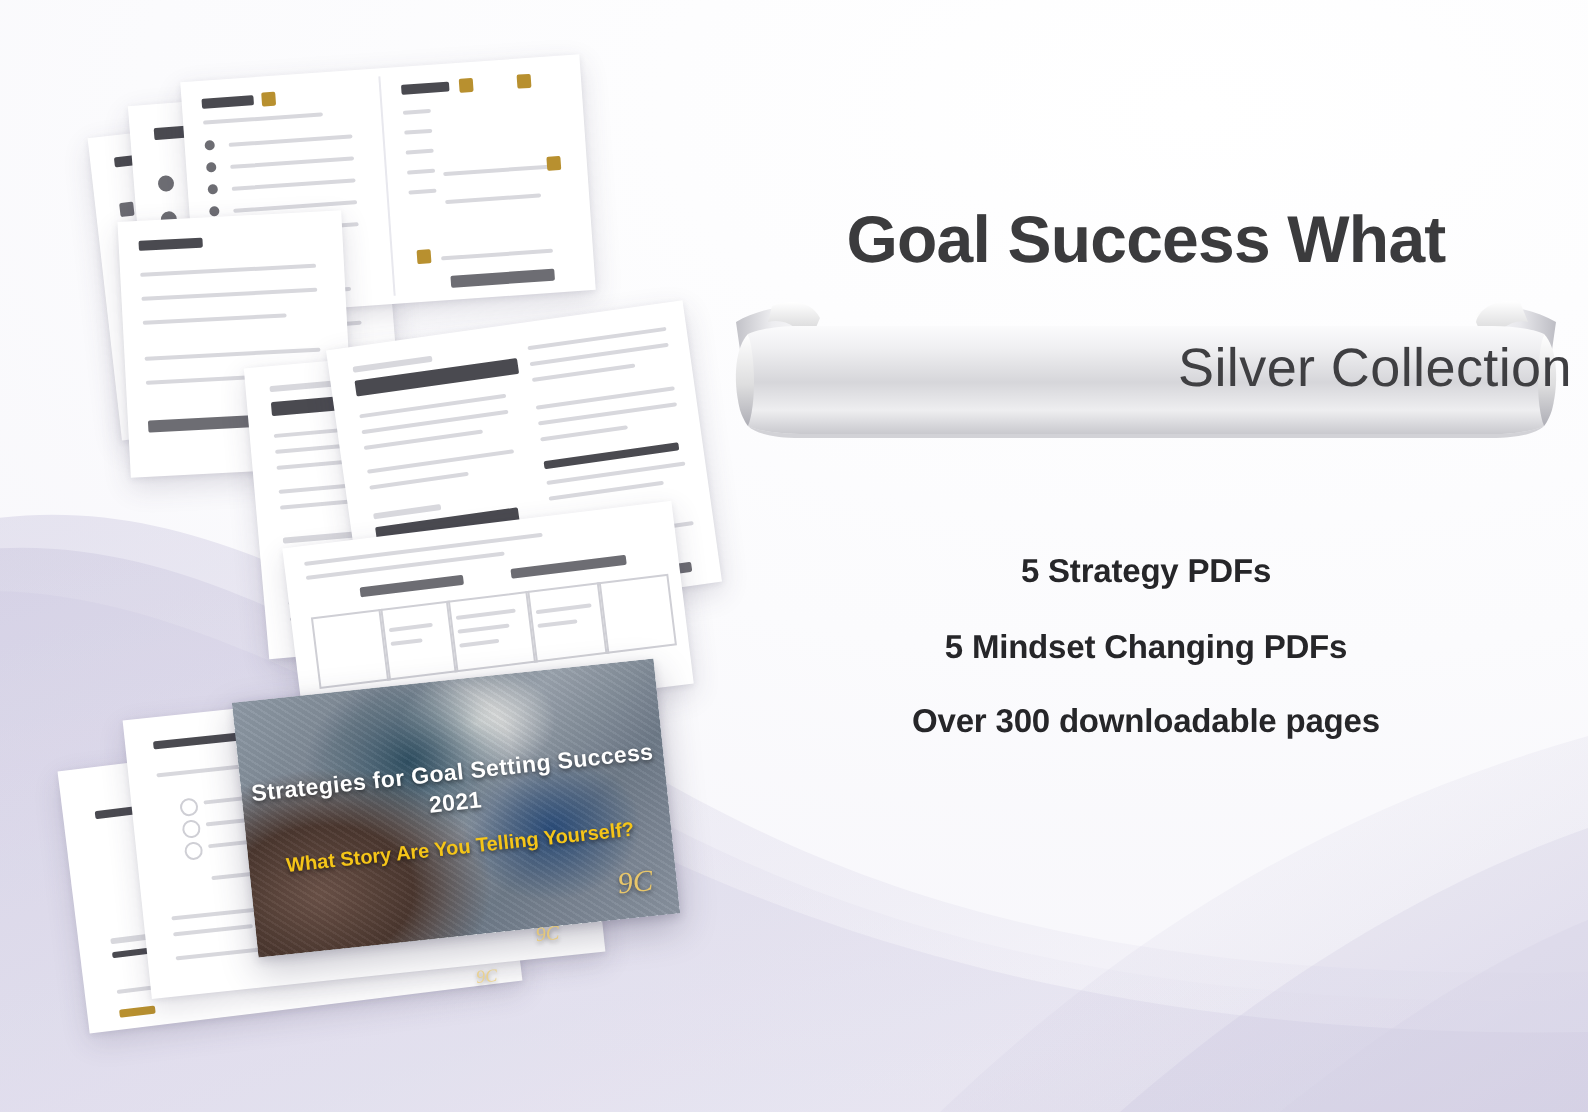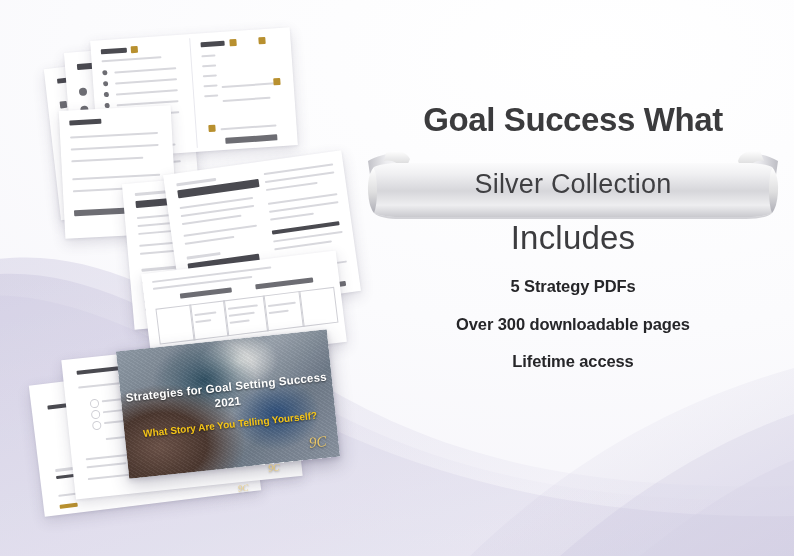--- a/index.html
+++ b/index.html
@@ -53,21 +53,21 @@
   .cov-s{position:absolute;left:0;right:0;text-align:center;
     font-weight:700;text-shadow:0 1px 2px rgba(0,0,0,.6);}
   .mono{position:absolute;font-family:"Liberation Serif",serif;font-style:italic;
     color:#e8c66a;text-shadow:0 1px 2px rgba(0,0,0,.5);}
 
   
   .right{position:absolute;left:352px;top:0;width:442px;height:556px;}
   .title{position:absolute;left:0;right:0;top:101px;text-align:center;
     font-size:33px;font-weight:700;color:#3b3b3d;letter-spacing:-.4px;}
   .ribbon-wrap{position:absolute;left:8px;top:147px;width:426px;height:74px;}
-  .ribbon-txt{position:absolute;left:0;right:0;top:22px;text-align:center;
+  .ribbon-txt{position:absolute;left:0;right:0;top:22px;text-align:right;
     font-size:27px;color:#3f3f42;letter-spacing:.2px;}
   .includes{position:absolute;left:0;right:0;top:219px;text-align:center;
     font-size:33px;color:#3c3c3f;letter-spacing:.2px;}
   .feats{position:absolute;left:0;right:0;top:278px;}
   .feat{text-align:center;font-size:16.5px;font-weight:700;color:#262629;
     line-height:1;margin-bottom:21px;letter-spacing:-.1px;}
 </style>
 </head>
 <body>
 
@@ -325,21 +325,20 @@
                  C28,70 18,68 14,66 C16,50 16,34 14,20 Z" fill="url(#rband)"></path>
 
         <path d="M14,20 C8,26 6,42 10,58 C12,64 14,66 14,66 C18,56 18,32 14,20 Z" fill="url(#rcurl)"></path>
         <path d="M412,20 C418,26 420,42 416,58 C414,64 412,66 412,66 C408,56 408,32 412,20 Z" fill="url(#rcurl)"></path>
         <path d="M14,66 C18,68 28,70 40,70 L386,70 C398,70 408,68 412,66
                  C408,70 398,72 386,72 L40,72 C28,72 18,70 14,66 Z" fill="#b6b6bd" opacity=".6"></path>
       </svg>
       <div class="ribbon-txt">Silver Collection</div>
     </div>
 
-    <div class="includes">Includes</div>
 
     <div class="feats">
       <div class="feat">5 Strategy PDFs</div>
+      <div class="feat">5 Mindset Changing PDFs</div>
       <div class="feat">Over 300 downloadable pages</div>
-      <div class="feat">Lifetime access</div>
     </div>
   </div>
 </div>
 
 </body></html>

